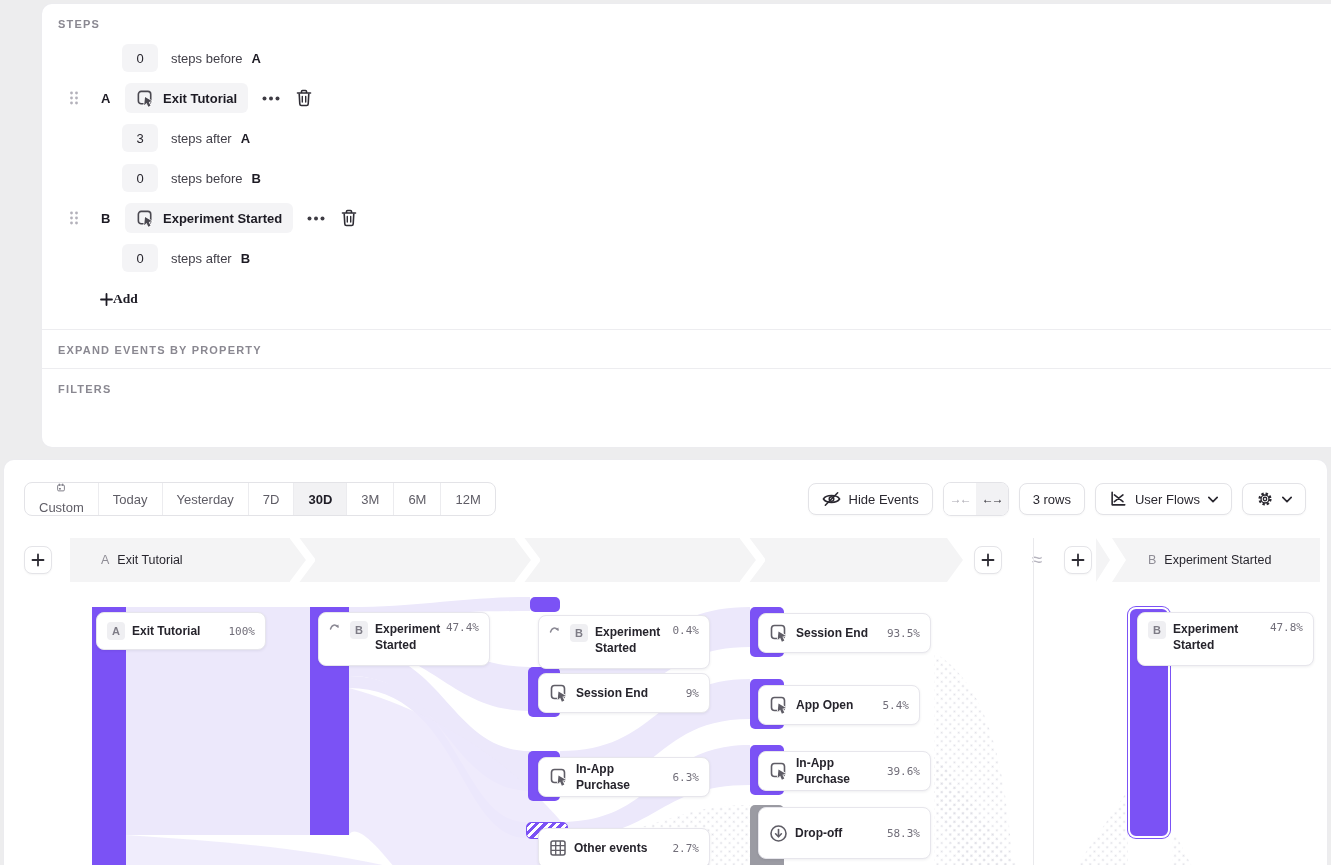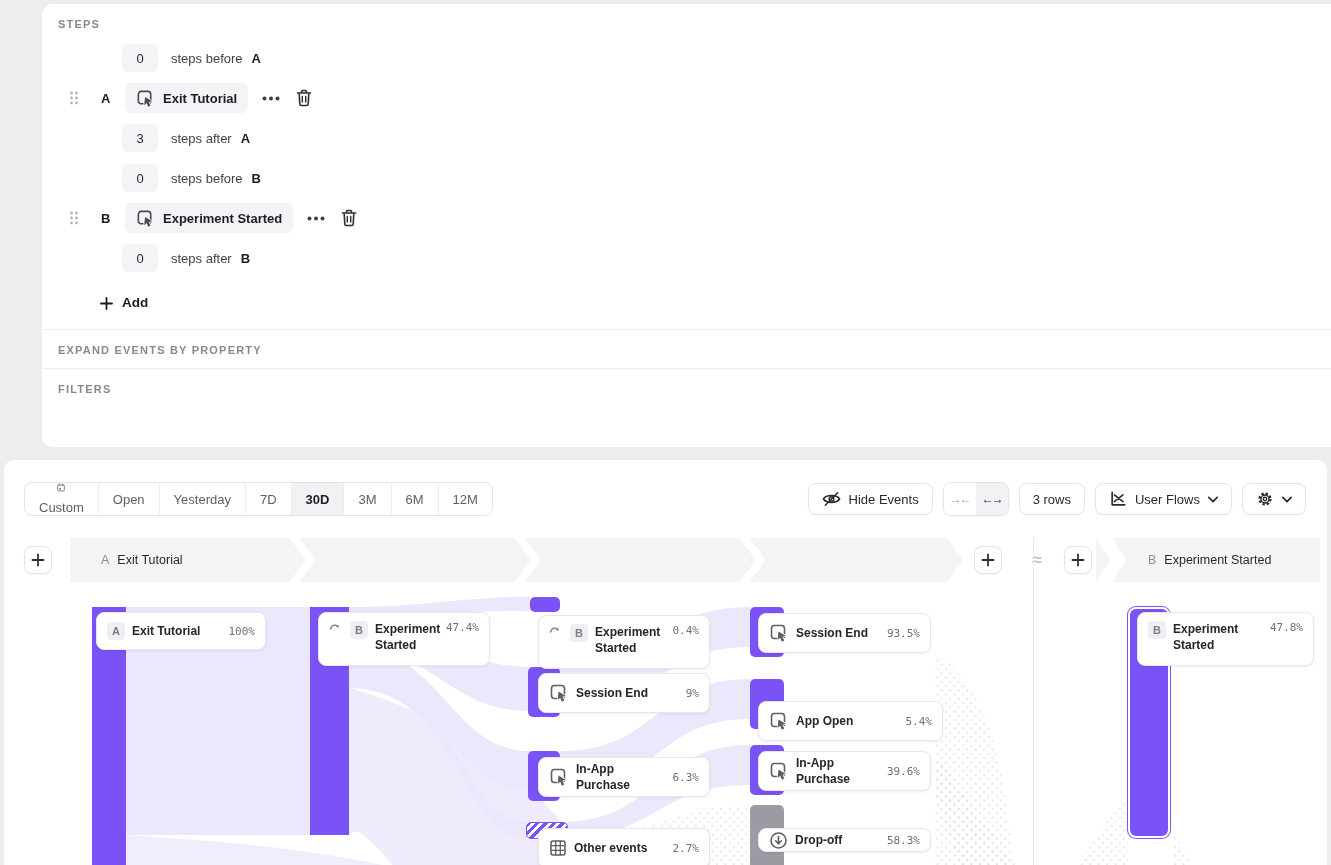--- a/index.html
+++ b/index.html
@@ -28,21 +28,21 @@
 
   .event-row{position:absolute;left:27px;height:30px;display:flex;align-items:center;}
   .drag-handle{width:10px;margin-right:22px;display:flex;}
   .step-letter{width:12px;font-size:13px;font-weight:700;color:#1D1B24;margin-right:12px;}
   .event-pill{height:30px;background:#F4F4F6;border-radius:6px;display:flex;align-items:center;
               gap:8px;padding:0 11px;cursor:pointer;}
   .event-pill .pill-label{font-size:13px;font-weight:700;color:#1D1B24;}
   .more-dots{margin-left:14px;}
   .trash{margin-left:16px;}
 
-  .add-row{position:absolute;left:58px;height:22px;display:flex;align-items:flex-end;gap:9px;cursor:pointer;}
+  .add-row{position:absolute;left:58px;height:22px;display:flex;align-items:center;cursor:pointer;font-family:Liberation Serif, serif;}
   .add-row span{font-size:13.5px;font-weight:700;color:#1D1B24;}
 
   .acc-row{position:absolute;left:0;right:0;height:40px;border-top:1px solid #EDEDF0;
            display:flex;align-items:center;justify-content:space-between;
            padding:0 16px;box-sizing:border-box;cursor:pointer;}
 
   
   .toolbar{position:absolute;top:23px;left:20px;right:21px;height:32px;display:flex;align-items:center;}
   .date-group{display:flex;height:32px;border:1px solid #E3E3E7;border-radius:8px;overflow:hidden;background:#fff;}
   .date-seg{display:flex;align-items:center;gap:8px;padding:0 14px;font-size:13px;color:#5F5D66;
@@ -248,21 +248,21 @@
   <div class="toolbar">
     <div class="date-group">
       <div class="date-seg">
         <svg width="16" height="16" viewBox="0 0 16 16">
             <rect x="2" y="3.5" width="12" height="10.5" rx="2" fill="none" stroke="#6B6974" stroke-width="1.5"></rect>
             <path d="M5 1.8 V4.5 M11 1.8 V4.5" stroke="#6B6974" stroke-width="1.5" stroke-linecap="round"></path>
             <rect x="4.6" y="9" width="3" height="2.6" fill="#6B6974"></rect>
           </svg>
         <span>Custom</span>
       </div>
-      <div class="date-seg">Open</div>
+      <div class="date-seg">Today</div>
       <div class="date-seg">Yesterday</div>
       <div class="date-seg">7D</div>
       <div class="date-seg sel">30D</div>
       <div class="date-seg">3M</div>
       <div class="date-seg">6M</div>
       <div class="date-seg">12M</div>
     </div>
 
     <div class="tb-right">
       <button class="tb-btn">
@@ -459,21 +459,21 @@
           <svg width="20" height="20" viewBox="0 0 20 20">
             <rect x="2.5" y="2.5" width="13" height="13" rx="3" fill="none" stroke="#5F5D66" stroke-width="1.6"></rect>
             <path d="M9.5 8.5 L17 13 L13.4 13.8 L15.3 17.6 L12.9 18.7 L11.2 14.8 L8.6 17 Z" fill="#5F5D66" stroke="#fff" stroke-width="1.6"></path>
             <path d="M9.5 8.5 L17 13 L13.4 13.8 L15.3 17.6 L12.9 18.7 L11.2 14.8 L8.6 17 Z" fill="#5F5D66"></path>
           </svg>
         </span>
       <span class="nlabel">Session End</span>
       <span class="npct">93.5%</span>
     </div>
 
-    <div class="node" style="left:754px;top:119px;width:185px;height:40px">
+    <div class="node" style="left:754px;top:103px;width:162px;height:40px">
       <span class="nicon">
           <svg width="20" height="20" viewBox="0 0 20 20">
             <rect x="2.5" y="2.5" width="13" height="13" rx="3" fill="none" stroke="#5F5D66" stroke-width="1.6"></rect>
             <path d="M9.5 8.5 L17 13 L13.4 13.8 L15.3 17.6 L12.9 18.7 L11.2 14.8 L8.6 17 Z" fill="#5F5D66" stroke="#fff" stroke-width="1.6"></path>
             <path d="M9.5 8.5 L17 13 L13.4 13.8 L15.3 17.6 L12.9 18.7 L11.2 14.8 L8.6 17 Z" fill="#5F5D66"></path>
           </svg>
         </span>
       <span class="nlabel">App Open</span>
       <span class="npct">5.4%</span>
     </div>
@@ -483,21 +483,21 @@
           <svg width="20" height="20" viewBox="0 0 20 20">
             <rect x="2.5" y="2.5" width="13" height="13" rx="3" fill="none" stroke="#5F5D66" stroke-width="1.6"></rect>
             <path d="M9.5 8.5 L17 13 L13.4 13.8 L15.3 17.6 L12.9 18.7 L11.2 14.8 L8.6 17 Z" fill="#5F5D66" stroke="#fff" stroke-width="1.6"></path>
             <path d="M9.5 8.5 L17 13 L13.4 13.8 L15.3 17.6 L12.9 18.7 L11.2 14.8 L8.6 17 Z" fill="#5F5D66"></path>
           </svg>
         </span>
       <span class="nlabel">In-App Purchase</span>
       <span class="npct">39.6%</span>
     </div>
 
-    <div class="node" style="left:754px;top:246px;width:173px;height:24px">
+    <div class="node" style="left:754px;top:225px;width:173px;height:52px">
       <span class="nicon">
           <svg width="19" height="19" viewBox="0 0 19 19">
             <circle cx="9.5" cy="9.5" r="7.5" fill="none" stroke="#5F5D66" stroke-width="1.6"></circle>
             <path d="M9.5 5.5 V12.2" stroke="#5F5D66" stroke-width="1.6" stroke-linecap="round"></path>
             <polyline points="6.6,9.8 9.5,12.8 12.4,9.8" fill="none" stroke="#5F5D66" stroke-width="1.6" stroke-linecap="round" stroke-linejoin="round"></polyline>
           </svg>
         </span>
       <span class="nlabel">Drop-off</span>
       <span class="npct">58.3%</span>
     </div>

